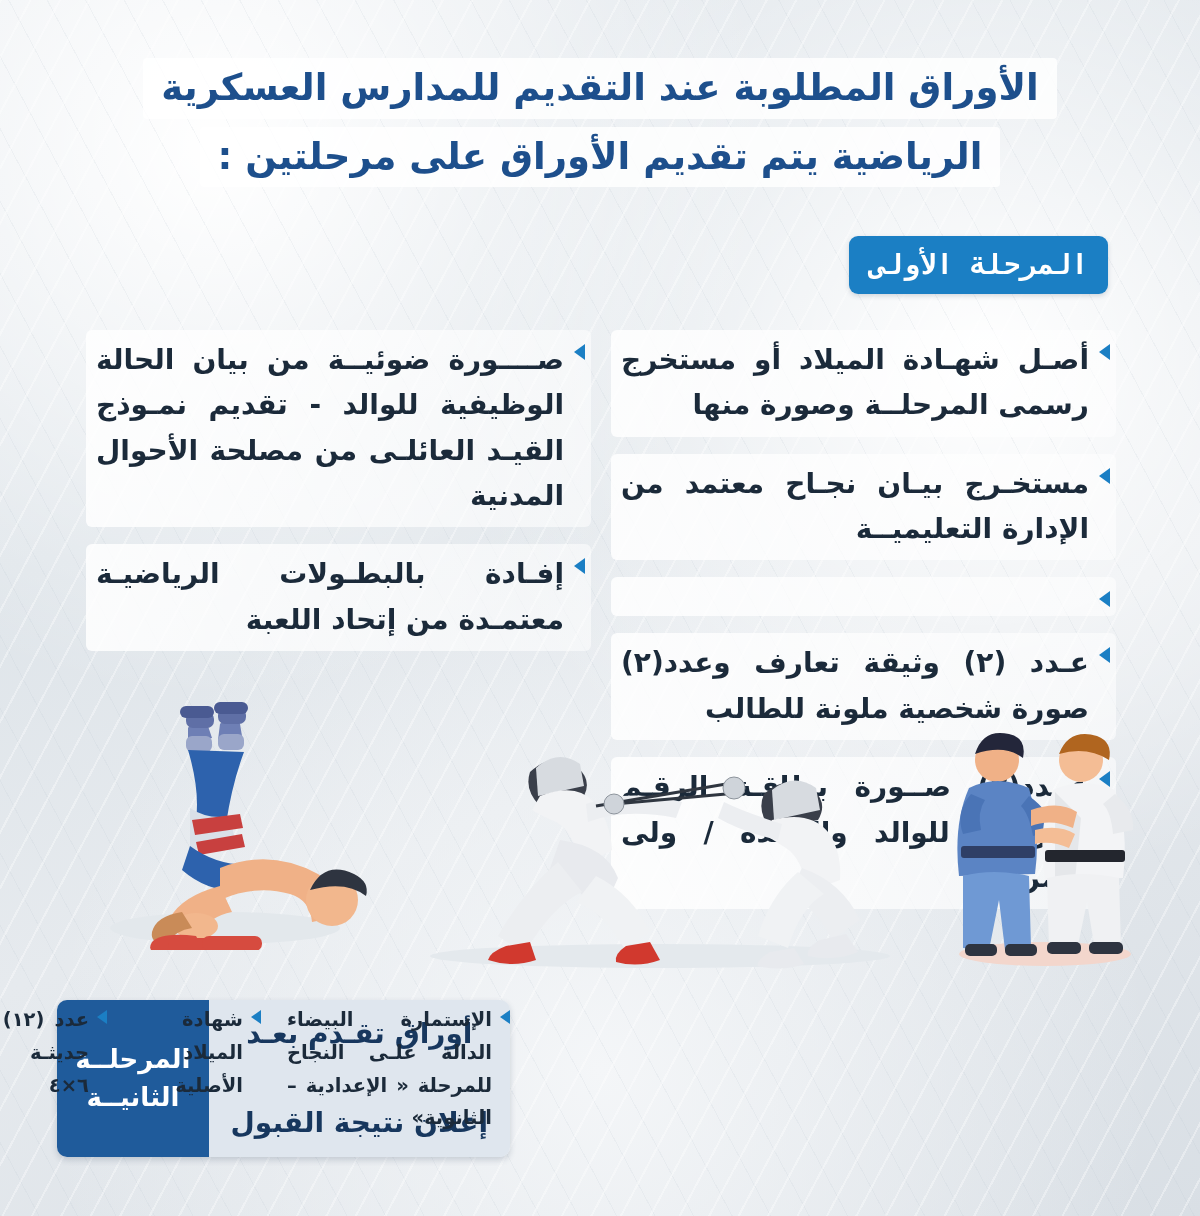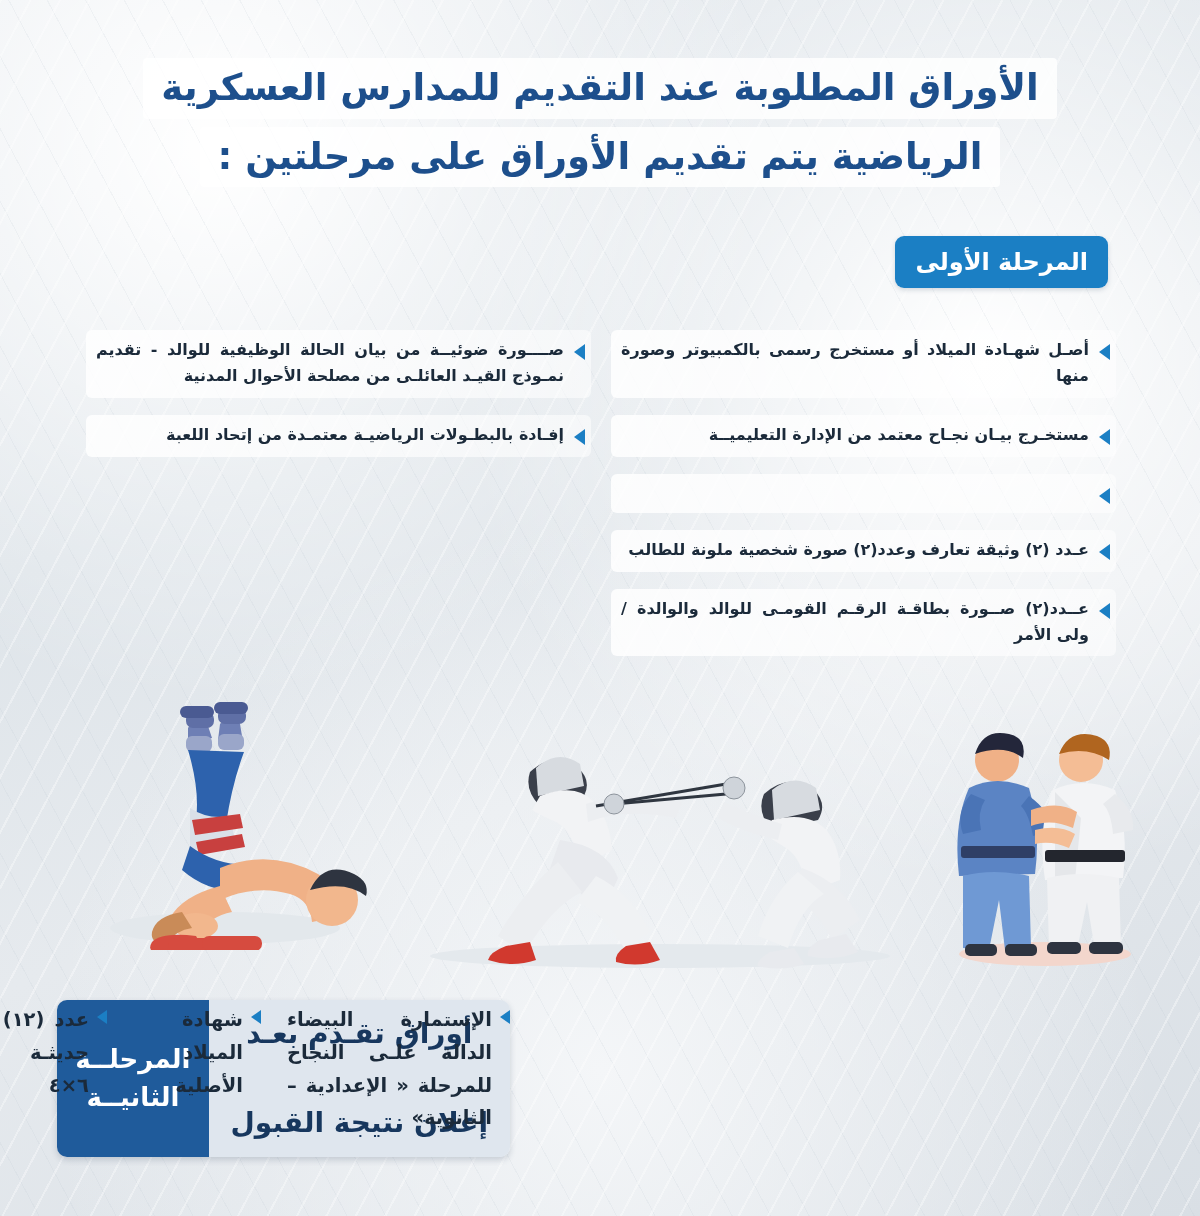--- a/index.html
+++ b/index.html
@@ -45,22 +45,22 @@
   
   .stage1-head{
     position:absolute;top:236px;right:92px;
     display:flex;align-items:stretch;
     border-radius:9px;overflow:hidden;
     box-shadow:0 2px 5px rgba(40,60,90,.18);
     background:#eef1f5;
   }
   .stage1-badge{
     background:#1b7fc4;color:#fff;
-    font-size:24px;font-weight:bold;
-    padding:12px 20px;display:flex;align-items:center;
+    font-size:28px;font-weight:bold;
+    padding:12px 20px;display:flex;align-items:center;font-family:Liberation Mono, monospace;
   }
   .stage1-text{
     background:#f2f4f7;color:#1e4d86;
     font-size:26px;font-weight:bold;
     padding:12px 26px;display:flex;align-items:center;
   }
 
   
   .cols{position:absolute;top:330px;right:84px;width:1030px;display:flex;gap:20px;}
   .col{width:505px;display:flex;flex-direction:column;gap:17px;}
@@ -72,21 +72,21 @@
   }
   .bullet .arrow{
     flex:0 0 auto;margin-top:7px;
     width:0;height:0;
     border-top:8px solid transparent;
     border-bottom:8px solid transparent;
     border-right:11px solid #1b7fc4;
   }
   .bullet .txt{
     color:#1b2a3a;
-    font-size:16px;
+    font-size:28px;
     font-weight:bold;
     line-height:1.62;
     text-align:justify;
     text-align-last:right;
   }
 
   
   .ill{position:absolute;}
   .ill svg{display:block;}
   #wrestling{left:70px;top:700px;}
@@ -146,21 +146,21 @@
 
   <div class="stage1-head">
     <div class="stage1-badge">المرحلة الأولى</div>
   </div>
 
   <div class="cols">
 
     <div class="col">
       <div class="bullet">
         <span class="arrow"></span>
-        <span class="txt">أصـل شهـادة الميلاد أو مستخرج رسمى بالكمبيوتر وصورة منها</span>
+        <span class="txt">أصـل شهـادة الميلاد أو مستخرج رسمى المرحلــة وصورة منها</span>
       </div>
       <div class="bullet">
         <span class="arrow"></span>
         <span class="txt">مستخـرج بيـان نجـاح معتمد من الإدارة التعليميــة</span>
       </div>
       <div class="bullet">
         <span class="arrow"></span>
       </div>
       <div class="bullet">
         <span class="arrow"></span>

